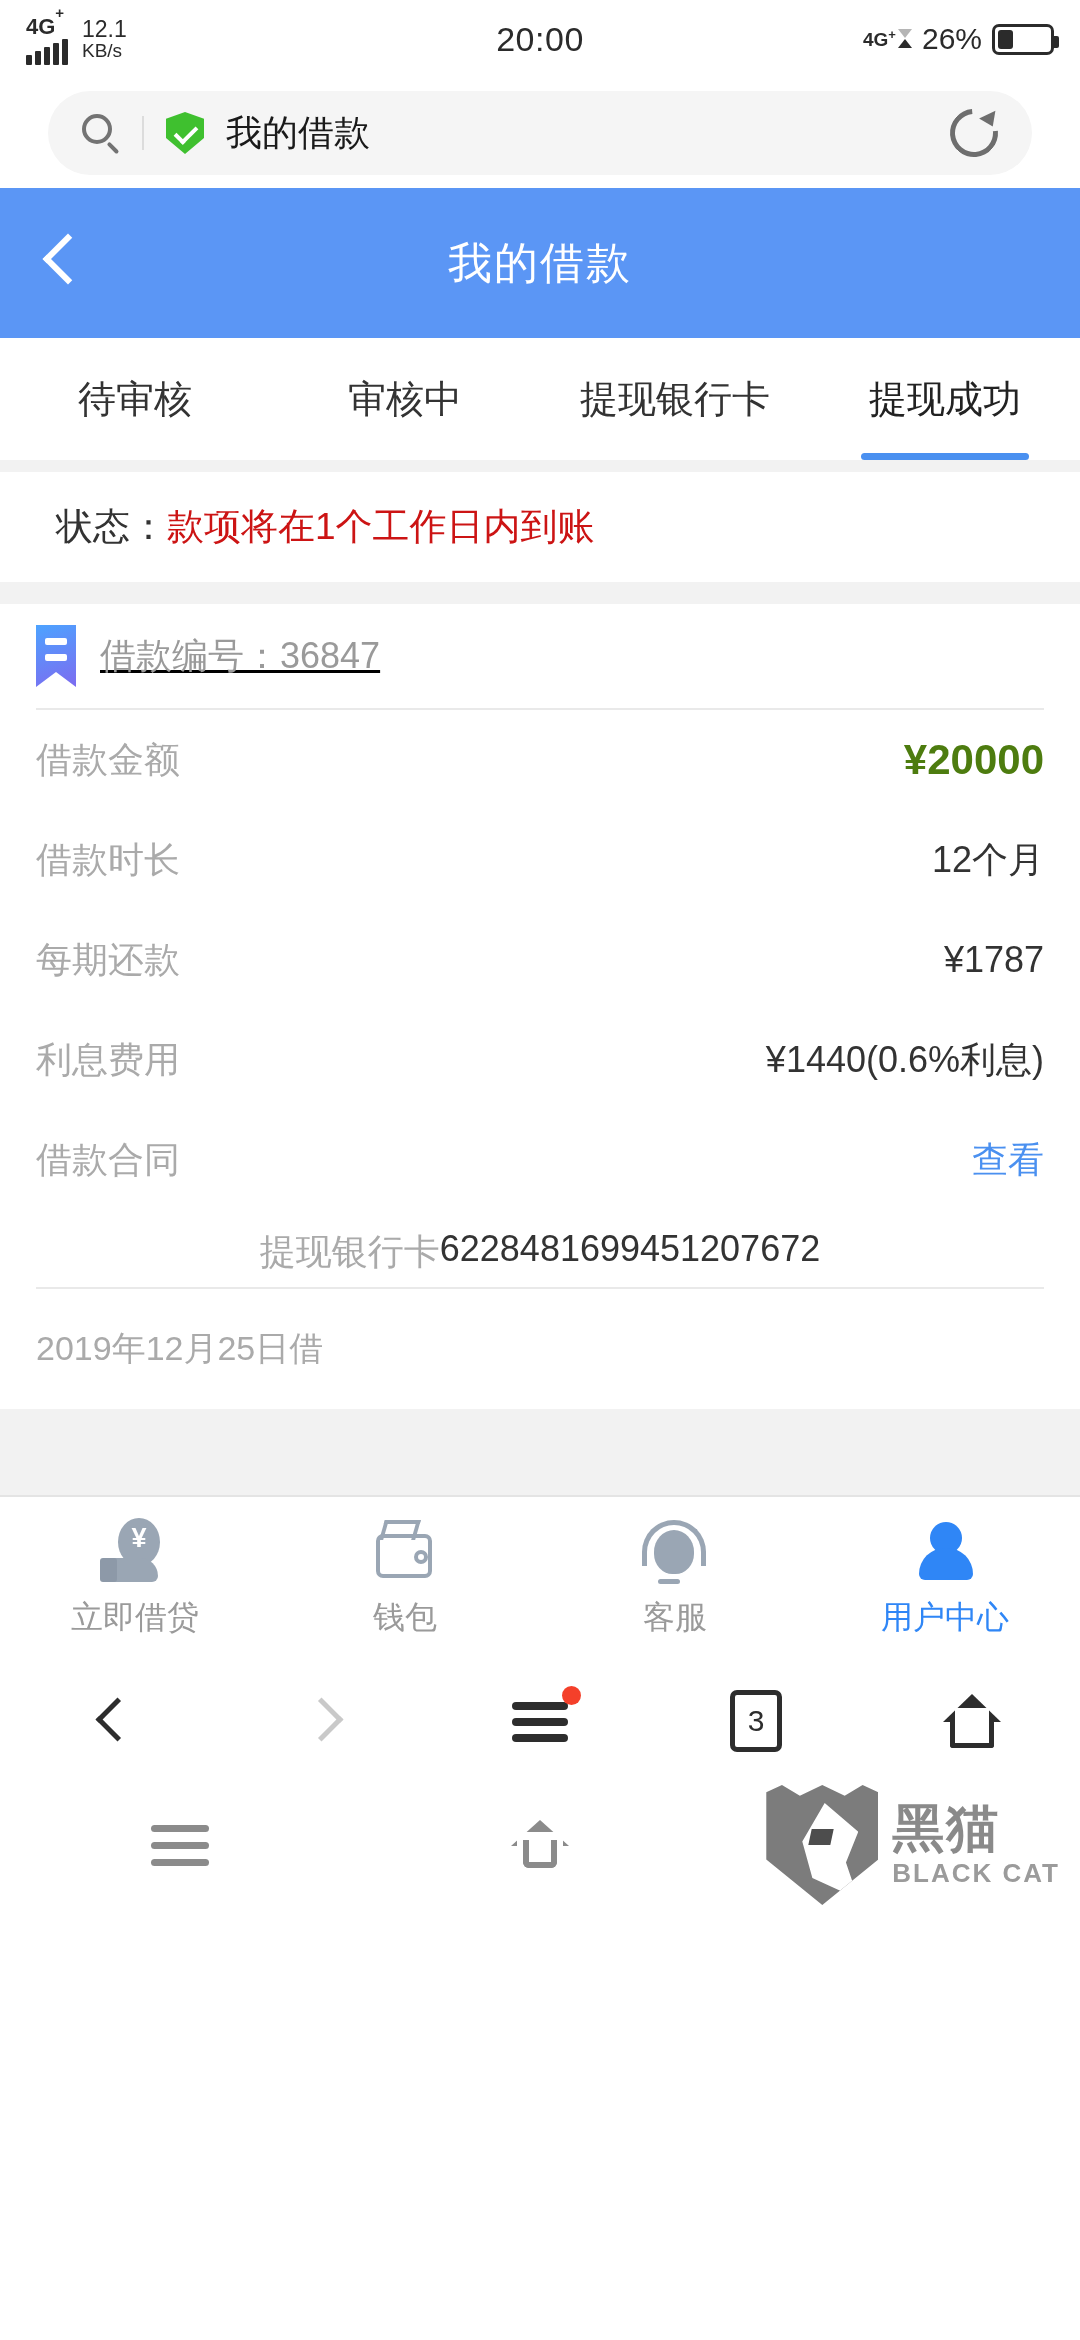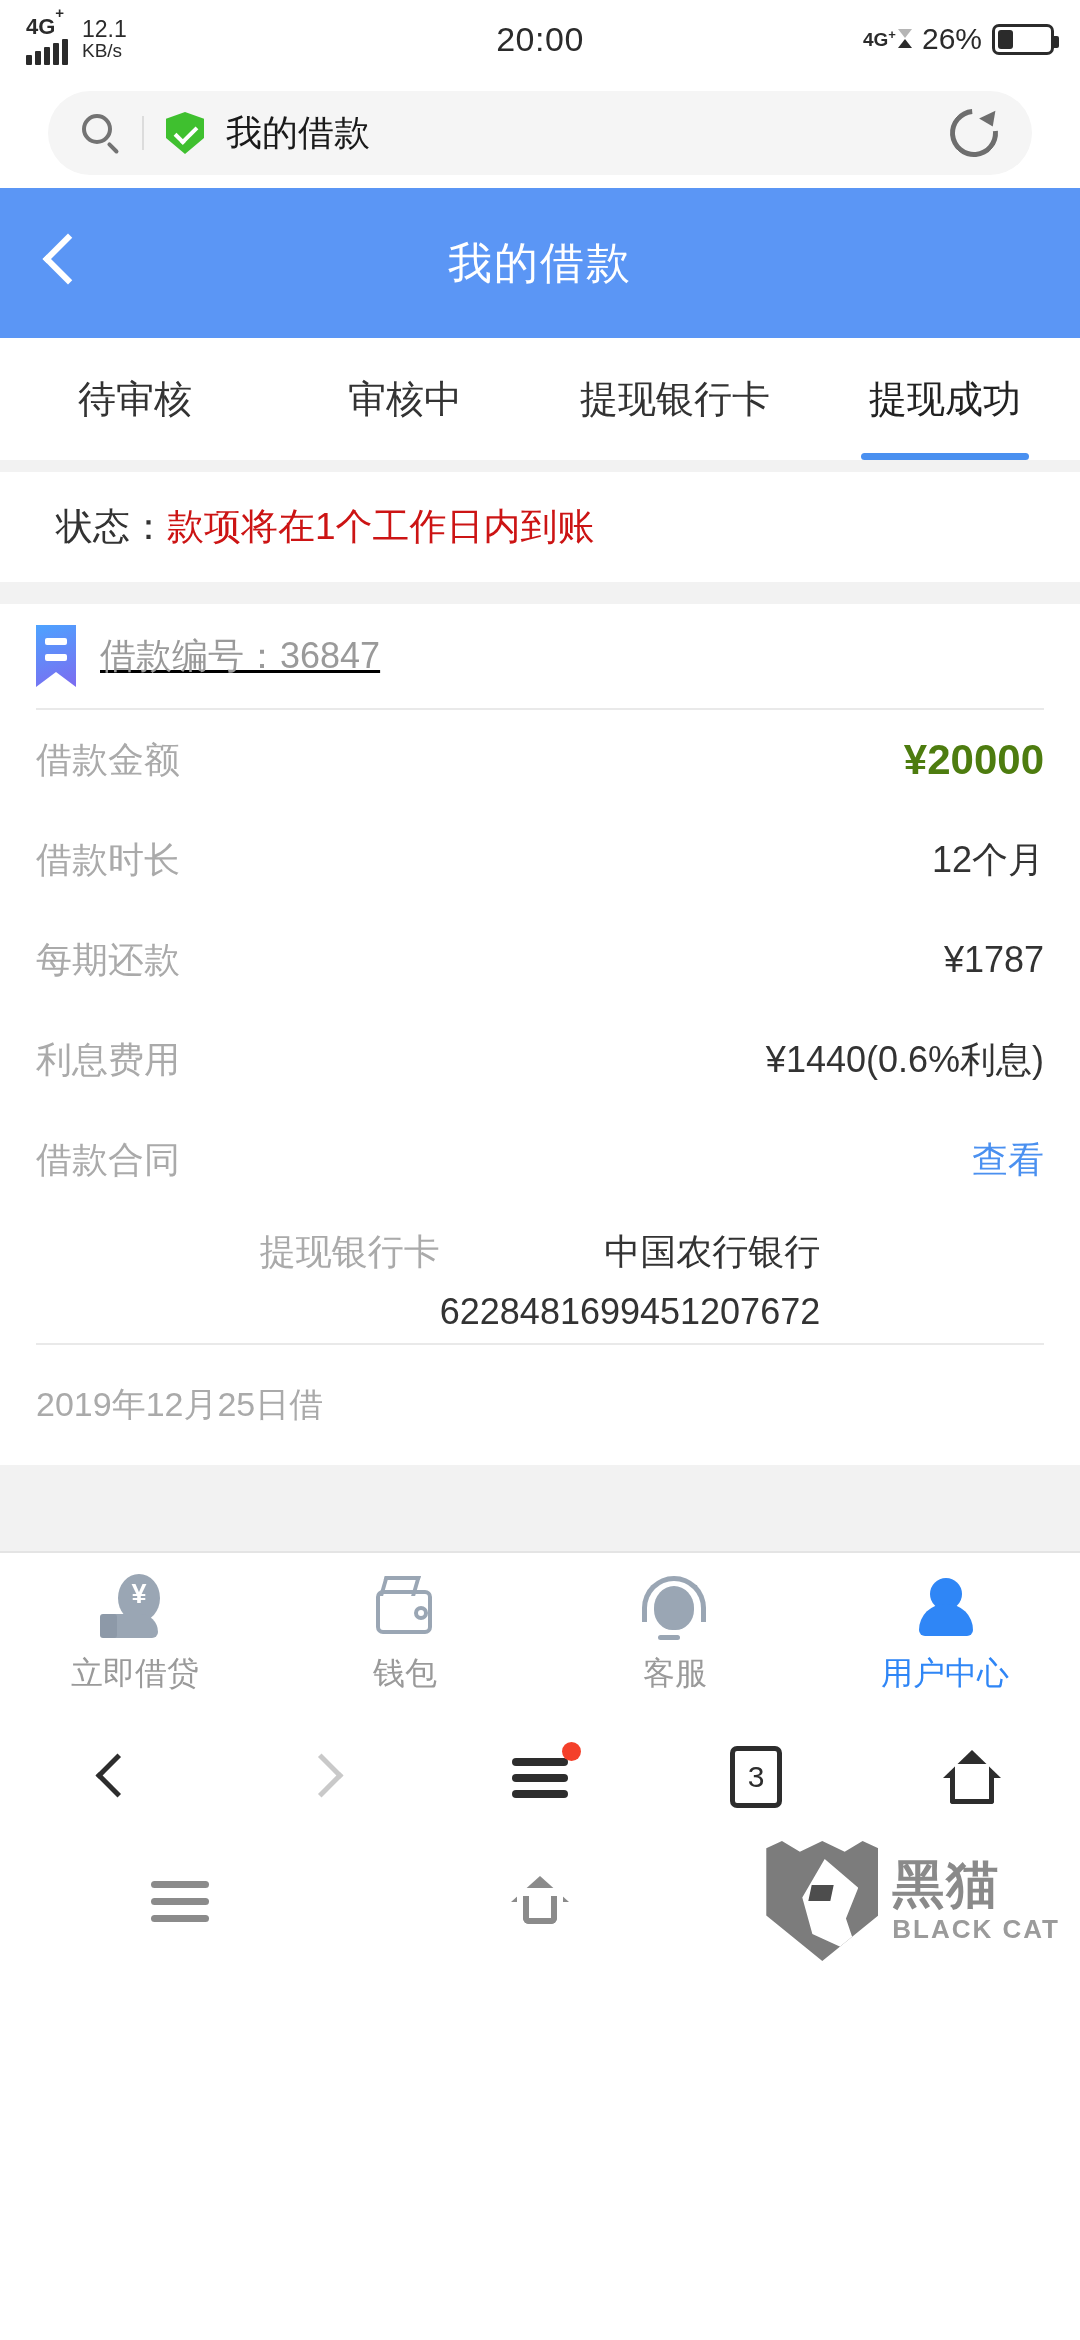--- a/index.html
+++ b/index.html
@@ -283,21 +283,20 @@
       <span class="k">利息费用</span>
       <span class="v">¥1440(0.6%利息)</span>
     </div>
     <div class="kv">
       <span class="k">借款合同</span>
       <span class="v link">查看</span>
     </div>
     <div class="kv bank">
       <span class="k">提现银行卡</span>
       <span class="bank-val">
-        <span>中国农行银行</span>
         <span>6228481699451207672</span>
       </span>
     </div>
     <div class="hr"></div>
 
     <div class="date-row">
       <span class="d">2019年12月25日借</span>
     </div>
   </div>
 

